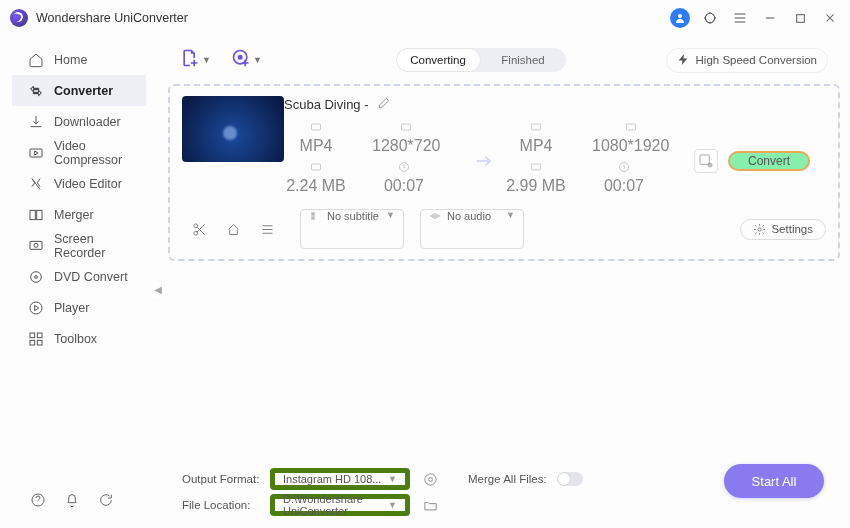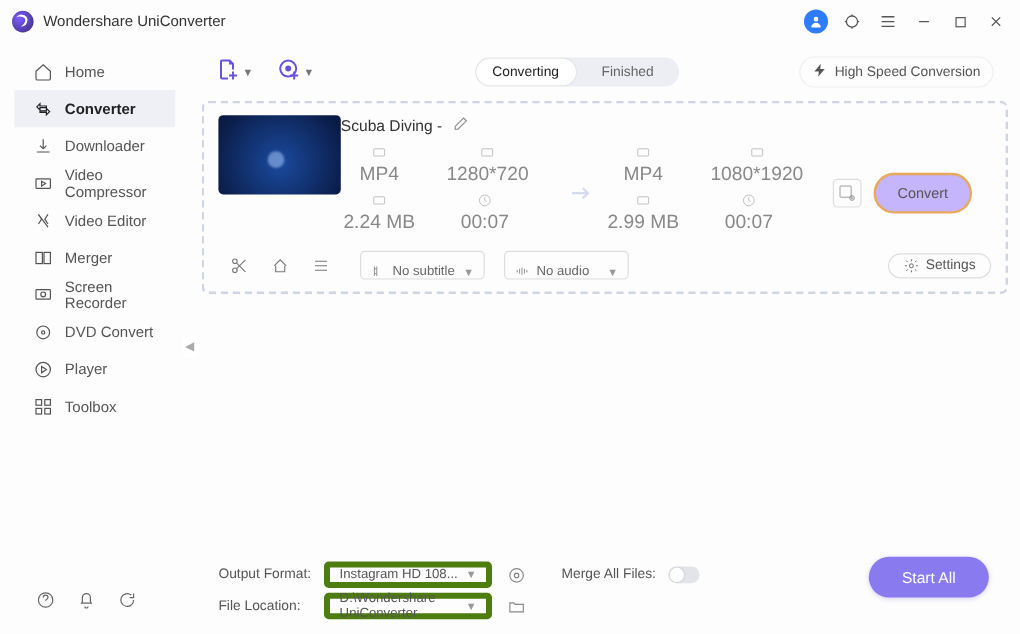--- a/index.html
+++ b/index.html
@@ -51,27 +51,27 @@
   .block { width: 180px; }
   .meta { display: flex; gap: 24px; margin-bottom: 6px; }
   .meta span { display: flex; align-items: center; gap: 4px; font-size: 16px; color: #888; min-width: 64px; flex-direction: column; }
   .meta svg { width: 12px; height: 12px; stroke: #bbb; fill: none; stroke-width: 1.5; }
   .arrow { width: 40px; display: flex; align-items: center; justify-content: center; color: #d7dbef; }
   .arrow svg { width: 22px; height: 22px; }
   
   .preset-icn { width: 24px; height: 24px; border: 1px solid #ddd; border-radius: 4px; display: flex; align-items: center; justify-content: center; cursor: pointer; margin: 0 10px; align-self: center; }
   .preset-icn svg { width: 16px; height: 16px; stroke: #888; fill: none; }
   
-  .convert-btn { width: 82px; height: 34px; border: 2px solid #e9a85a; border-radius: 17px; display: flex; align-items: center; justify-content: center; font-size: 12px; color: #555; cursor: pointer; background: #c4b5fd; align-self: center; }
+  .convert-btn { width: 82px; height: 20px; border: 2px solid #e9a85a; border-radius: 17px; display: flex; align-items: center; justify-content: center; font-size: 12px; color: #555; cursor: pointer; background: #86efac; align-self: center; }
   
   .tools-row { display: flex; align-items: center; gap: 16px; margin-top: 8px; }
   .small-tool { width: 18px; height: 18px; display: flex; align-items: center; justify-content: center; color: #777; cursor: pointer; }
   .small-tool svg { stroke:#777; fill:none; stroke-width:1.5;}
   
-  .select { height: 24px; border: 1px solid #ddd; border-radius: 4px; padding: 0 8px; display: flex; align-items: flex-end; font-size: 11px; color: #666; cursor: pointer; gap: 6px; }
+  .select { height: 40px; border: 1px solid #ddd; border-radius: 4px; padding: 0 8px; display: flex; align-items: flex-start; font-size: 11px; color: #666; cursor: pointer; gap: 6px; }
   .select.w1 { width: 104px; }
   .select .caret { margin-left: auto; font-size: 9px; color: #999; }
   .select svg { width:12px;height:12px;stroke:#888;fill:none;stroke-width:1.5;}
   
   .settings-chip { margin-left: auto; display: flex; align-items: center; gap: 5px; font-size: 11.5px; color: #555; border: 1px solid #ddd; border-radius: 12px; padding: 3px 12px; cursor: pointer; }
   .settings-chip svg{width:13px;height:13px;stroke:#666;fill:none;stroke-width:1.5;}
   
   .footer { margin-top: auto; padding: 6px 14px 2px; }
   .footer-row { display: flex; align-items: center; height: 26px; font-size: 11.5px; color: #555; gap: 10px; }
   .footer-row .label { width: 78px; }

